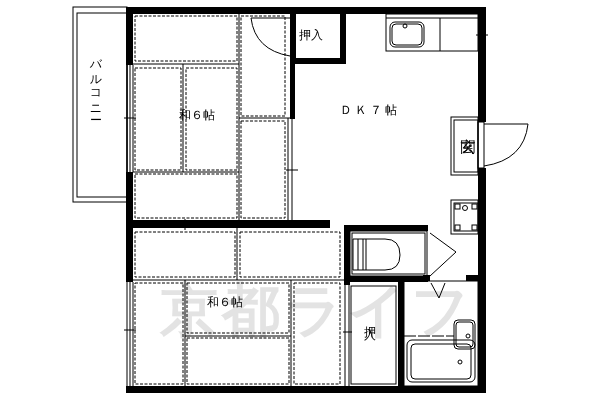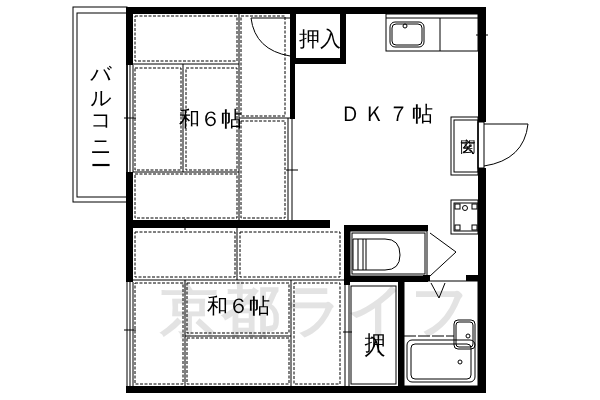--- a/index.html
+++ b/index.html
@@ -1,18 +1,18 @@
 <!DOCTYPE html>
 <html><head>
 <meta charset="utf-8">
 <style>
   html, body { margin:0; padding:0; background:#ffffff; }
   body { width:600px; height:400px; position:relative; overflow:hidden; font-family:"DejaVu Sans", sans-serif; }
   #plan { position:absolute; left:0; top:0; }
-  .lbl { position:absolute; color:#000; font-size:21px; line-height:1; white-space:nowrap; }
+  .lbl { position:absolute; color:#000; font-size:12px; line-height:1; white-space:nowrap; }
   .vert { writing-mode:vertical-rl; letter-spacing:2px; }
   .wm { position:absolute; color:#e3e3e3; font-weight:bold; font-size:58px; letter-spacing:4px; white-space:nowrap; font-family:"DejaVu Sans", sans-serif; }
 </style>
 </head>
 <body>
 
 <div class="wm" style="left:160px;top:272px;">京都ライフ</div>
 
 <svg id="plan" width="600" height="400" viewBox="0 0 600 400">
 

